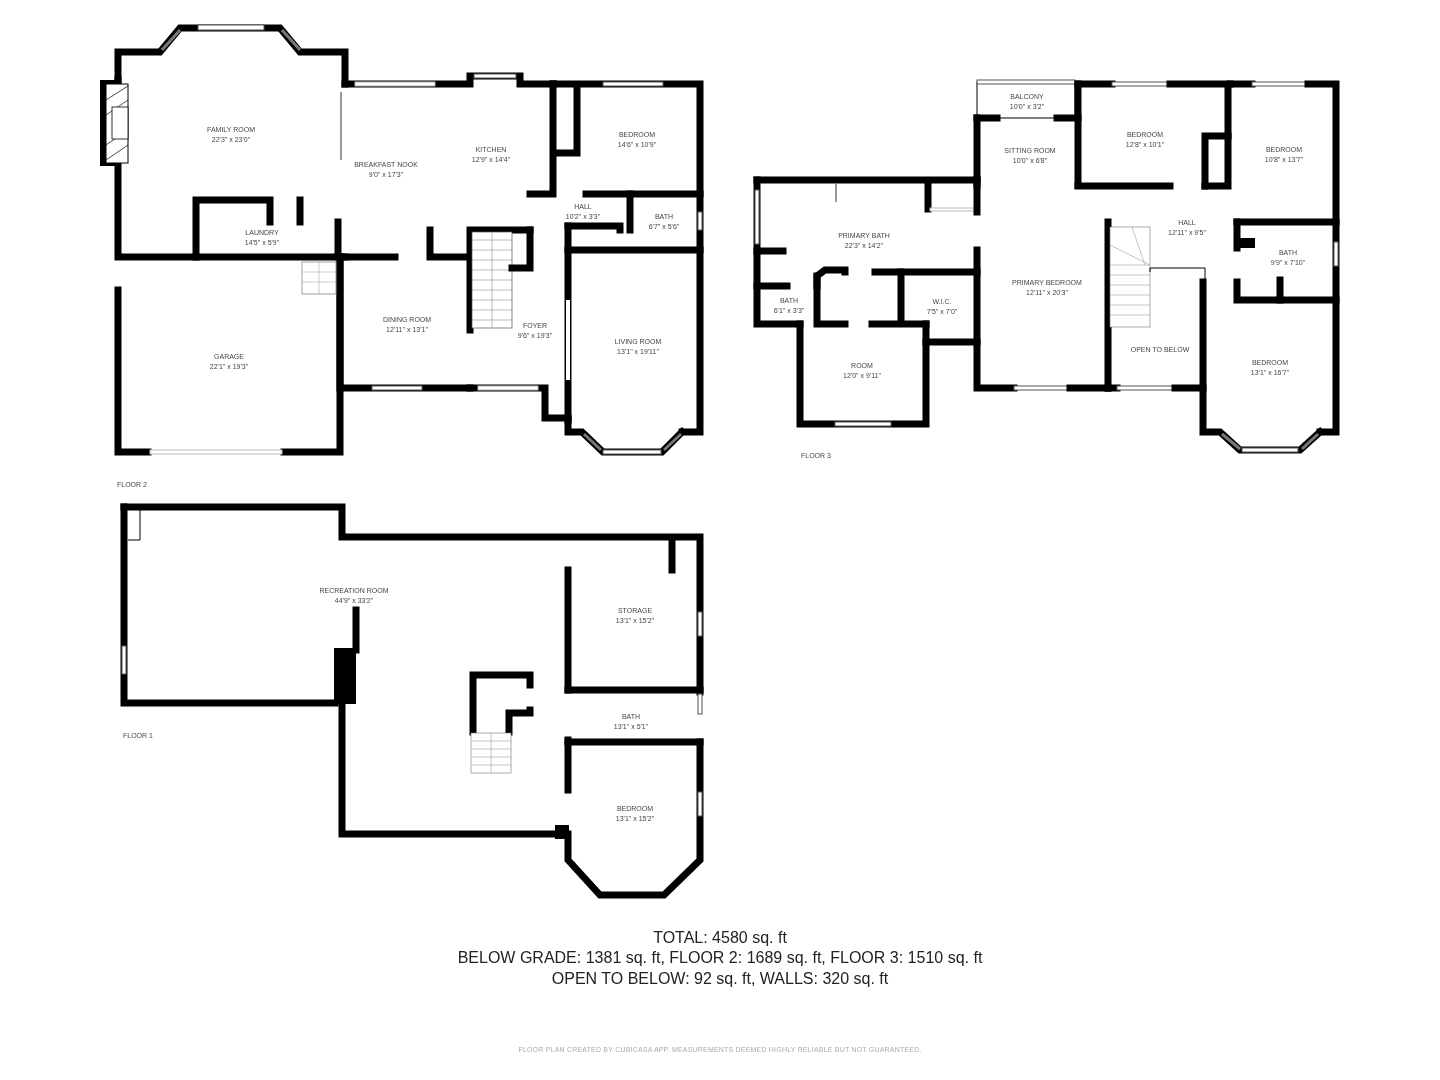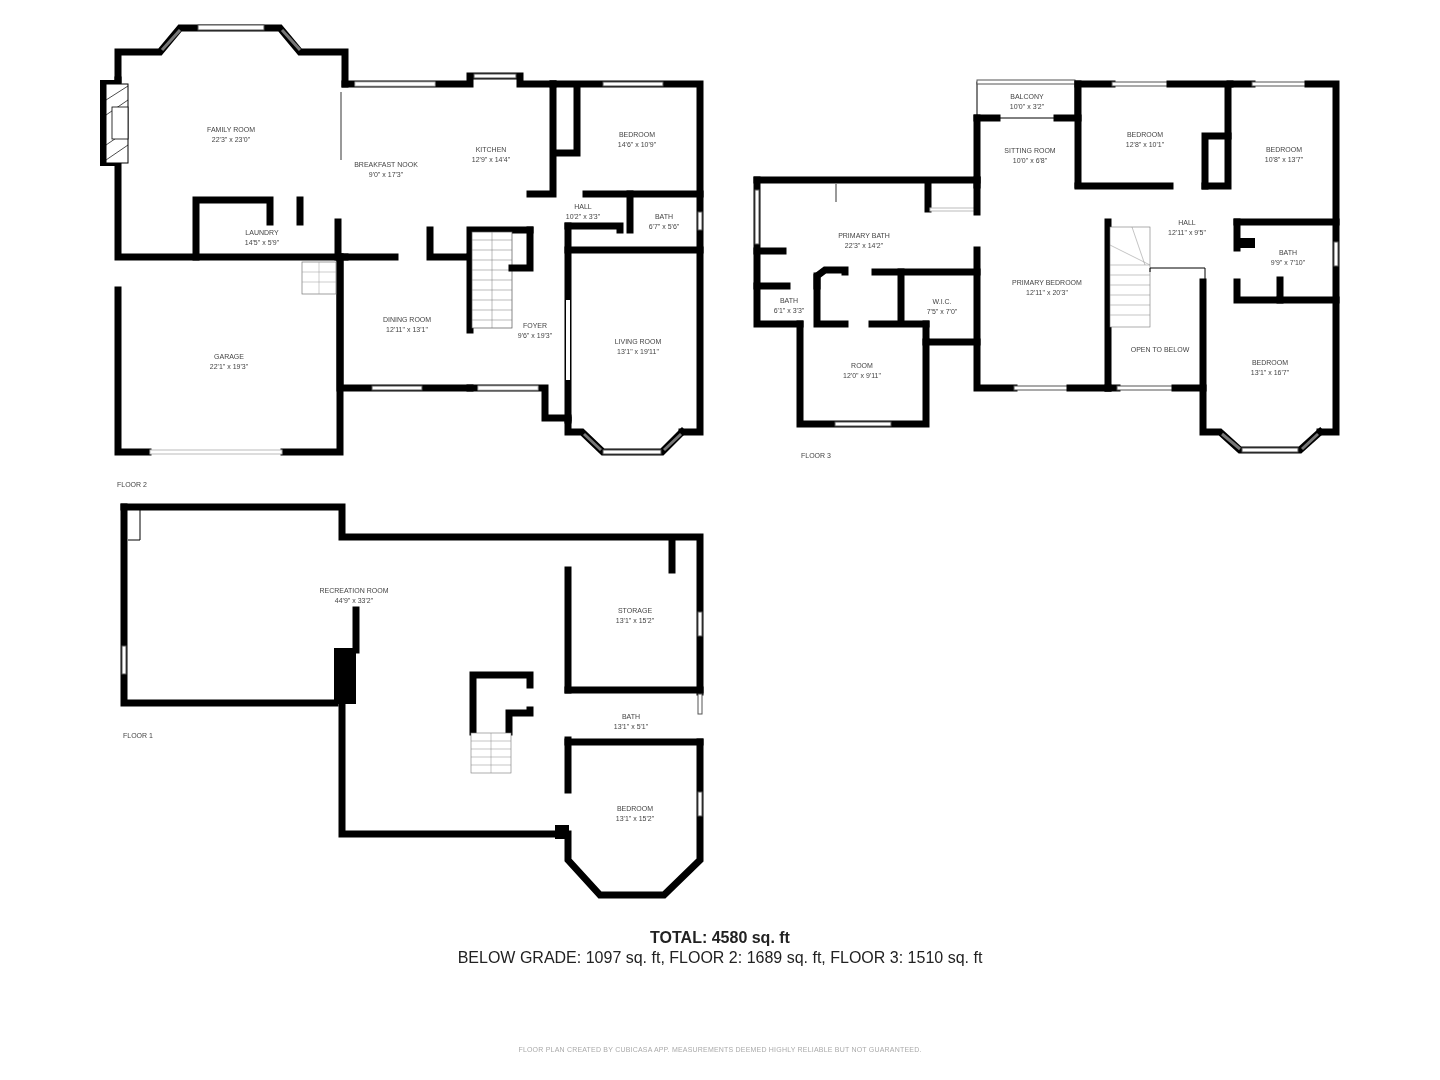--- a/index.html
+++ b/index.html
@@ -5,21 +5,21 @@
   html, body { margin:0; padding:0; background:#ffffff; }
   body { width:1440px; height:1080px; position:relative; overflow:hidden; font-family:"Liberation Sans", sans-serif; color:#333; }
   .plan-svg { position:absolute; left:0; top:0; width:1440px; height:1080px; }
   .wall { fill:none; stroke:#000; stroke-width:7; stroke-linecap:square; stroke-linejoin:miter; }
   .thin { fill:none; stroke:#000; stroke-width:1; }
   .win { fill:#fff; stroke:#555; stroke-width:1; }
   .door { fill:#fff; stroke:#bbb; stroke-width:1; }
   .room-label { position:absolute; transform:translate(-50%, 0); text-align:center; font-size:7px; line-height:10px; color:#444; white-space:nowrap; }
   .floor-label { position:absolute; font-size:7px; color:#444; }
   .summary { position:absolute; left:0; width:1440px; top:927px; text-align:center; color:#222; }
-  .summary .total { font-size:16px; font-weight:bold; line-height:21px; }
+  .summary .total { font-size:16px; font-weight:normal; line-height:21px; }
   .summary .line { font-size:16px; line-height:20.5px; }
   .disclaimer { position:absolute; left:0; width:1440px; top:1046px; text-align:center; font-size:7px; color:#aaa; letter-spacing:0.2px; }
 </style>
 </head>
 <body>
 
 <svg class="plan-svg" viewBox="0 0 1440 1080" xmlns="http://www.w3.org/2000/svg">
 
   <g>
 
@@ -321,15 +321,16 @@
     <div>13'1" x 5'1"</div>
   </div>
 <div class="room-label" style="left:635px;top:804px;">
     <div>BEDROOM</div>
     <div>13'1" x 15'2"</div>
   </div>
 <div class="floor-label" style="left:123px;top:732px;">FLOOR 1</div>
 
 <div class="summary">
   <div class="total">TOTAL: 4580 sq. ft</div>
-  <div class="line">BELOW GRADE: 1097 sq. ft, FLOOR 2: 1689 sq. ft, FLOOR 3: 1510 sq. ft</div>
+  <div class="line">BELOW GRADE: 1381 sq. ft, FLOOR 2: 1689 sq. ft, FLOOR 3: 1510 sq. ft</div>
+  <div class="line">OPEN TO BELOW: 92 sq. ft, WALLS: 320 sq. ft</div>
 </div>
 <div class="disclaimer">FLOOR PLAN CREATED BY CUBICASA APP. MEASUREMENTS DEEMED HIGHLY RELIABLE BUT NOT GUARANTEED.</div>
 
 </body></html>

